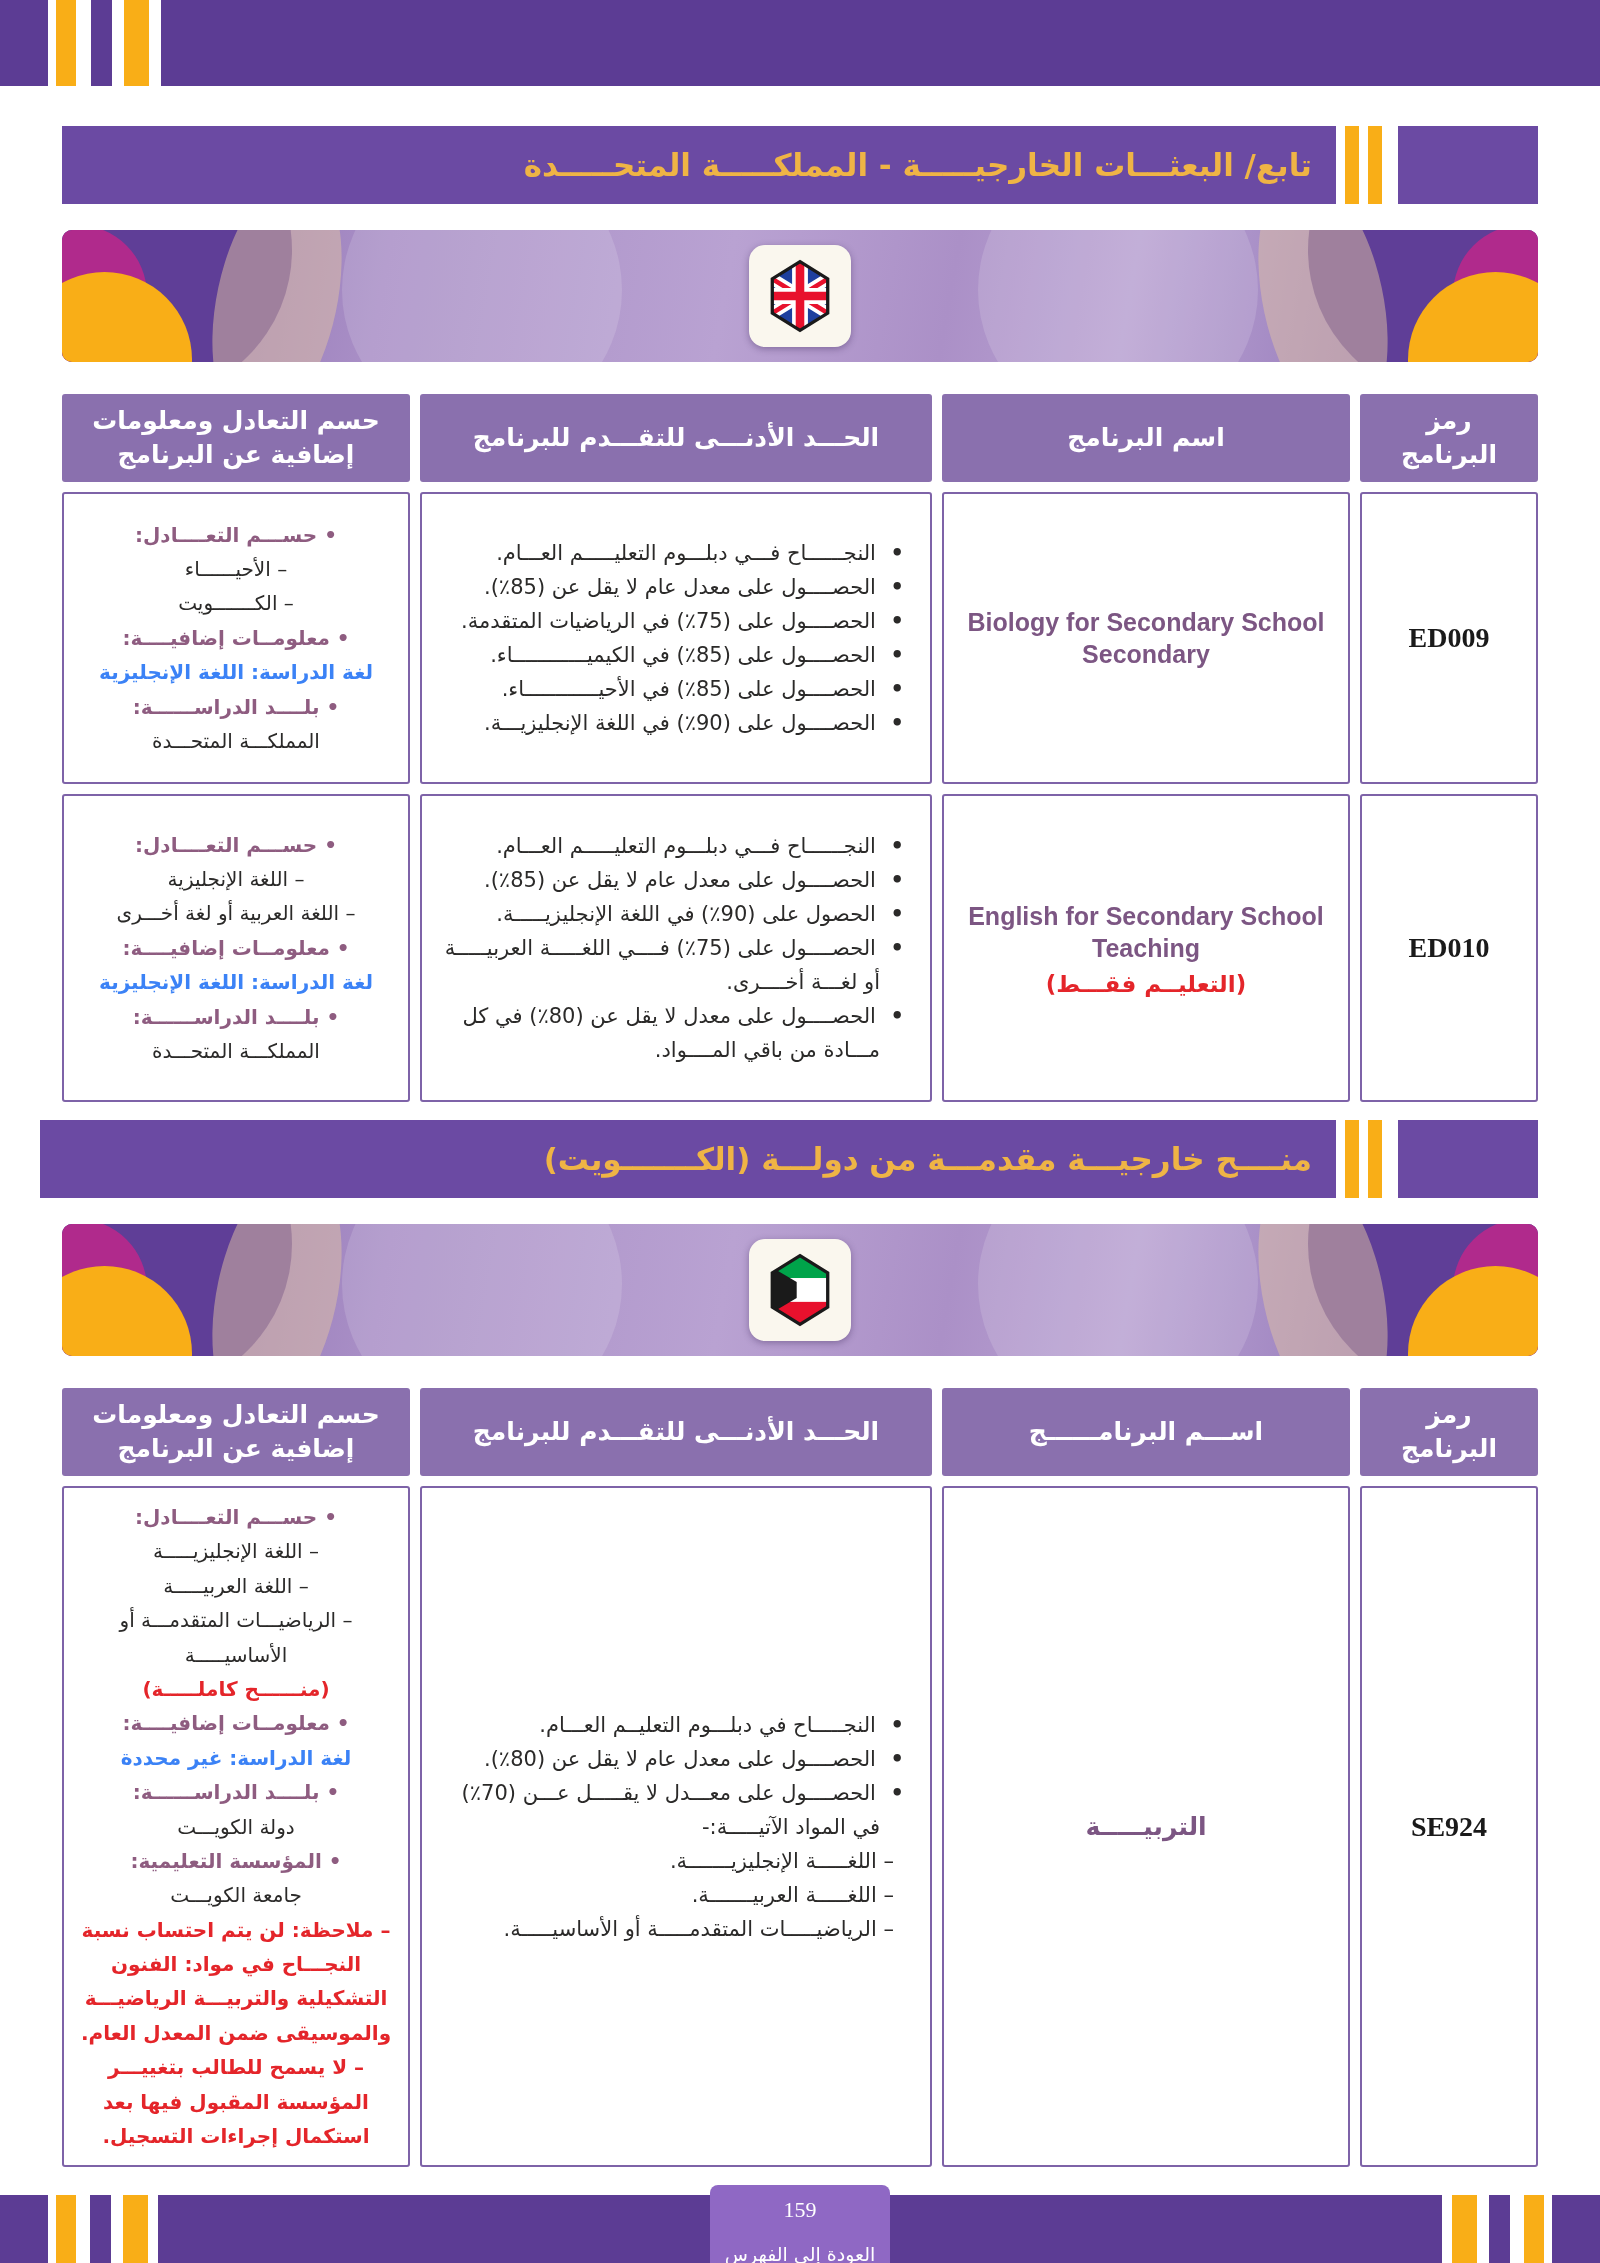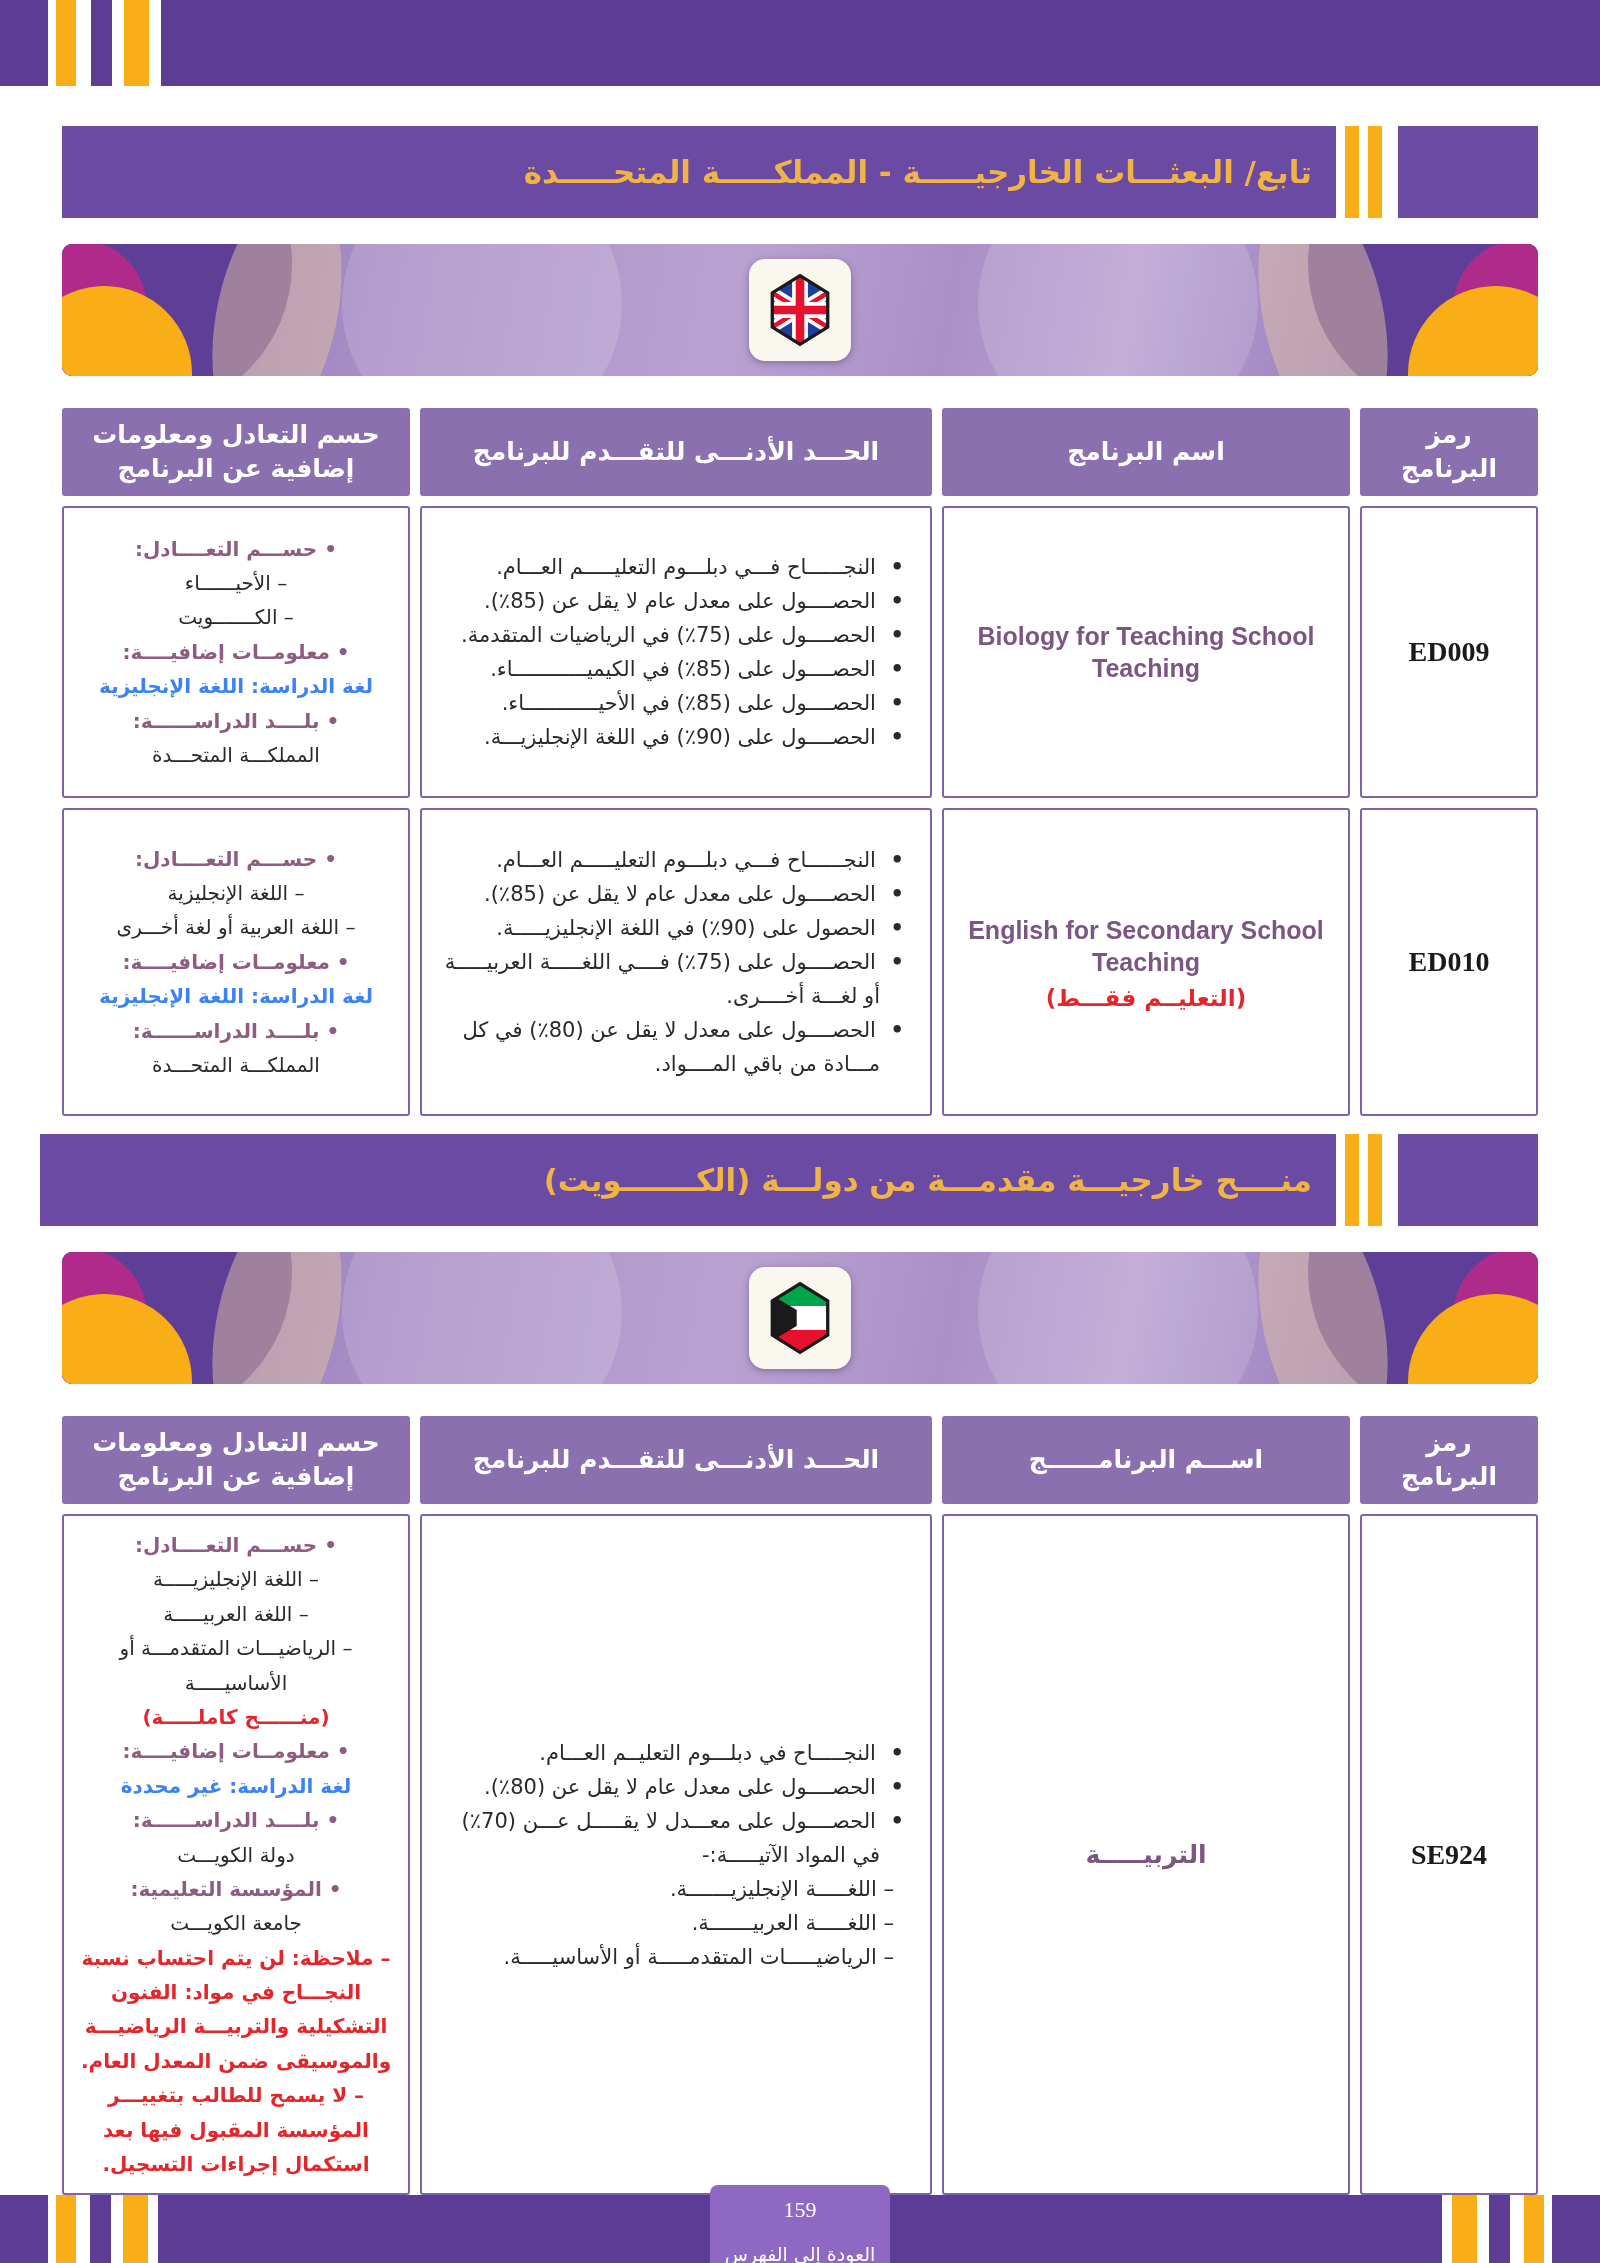--- a/index.html
+++ b/index.html
@@ -7,21 +7,21 @@
         font-family:"DejaVu Sans",sans-serif;color:#2b2a29;direction:rtl;}
 
   
   .strip{display:flex;direction:ltr;width:100%;}
   .strip.top{height:86px;}
   .strip .s-p{background:#5C3C94;height:100%;}
   .strip .s-y{background:#F9AE17;height:100%;}
   .strip .s-g{background:#ffffff;height:100%;}
 
   
-  .band{display:flex;direction:ltr;height:92px;margin:40px 62px 0 62px;}
+  .band{display:flex;direction:ltr;height:78px;margin:40px 62px 0 62px;}
   .band-main{flex:1;background:#6B4AA3;display:flex;align-items:center;justify-content:flex-end;padding-left:30px;padding-right:24px;}
   .band-title{color:#EFB445;font-size:31px;font-weight:bold;direction:rtl;white-space:nowrap;}
   .band .b-g{width:9px;background:#ffffff;}
   .band .b-y{width:14px;background:#F9AE17;}
   .band .b-gg{width:16px;background:#ffffff;}
   .band .b-end{width:140px;background:#6B4AA3;}
 
   
   .deco{position:relative;height:132px;margin:26px 62px 0 62px;border-radius:10px;overflow:hidden;
         background:linear-gradient(100deg,#8566ad 0%,#a98fc6 22%,#b9a2d2 45%,#ab90c7 60%,#b9a2d2 72%,#9a7fbd 88%,#8566ad 100%);}
@@ -144,21 +144,21 @@
       <div class="th">اسم البرنامج</div>
       <div class="th">الحـــد الأدنـــى للتقـــدم للبرنامج</div>
       <div class="th">حسم التعادل ومعلومات إضافية عن البرنامج</div>
     </div>
 
     <div class="trow h-r1">
       <div class="td">
         <span class="code-text">ED009</span>
       </div>
       <div class="td">
-        <div class="pname">Biology for Teaching School Teaching</div>
+        <div class="pname">Biology for Secondary School Secondary</div>
       </div>
       <div class="td">
         <div class="req-list">
 
         <div class="req-item t-bullet">النجــــــاح فـــي دبلـــوم التعليـــــم العـــام.</div>
             <div class="req-item t-bullet">الحصــــول على معدل عام لا يقل عن (85٪).</div>
             <div class="req-item t-bullet">الحصــــول على (75٪) في الرياضيات المتقدمة.</div>
             <div class="req-item t-bullet">الحصــــول على (85٪) في الكيميــــــــــــاء.</div>
             <div class="req-item t-bullet">الحصــــول على (85٪) في الأحيــــــــــــاء.</div>
             <div class="req-item t-bullet">الحصــــول على (90٪) في اللغة الإنجليزيـــة.</div>

